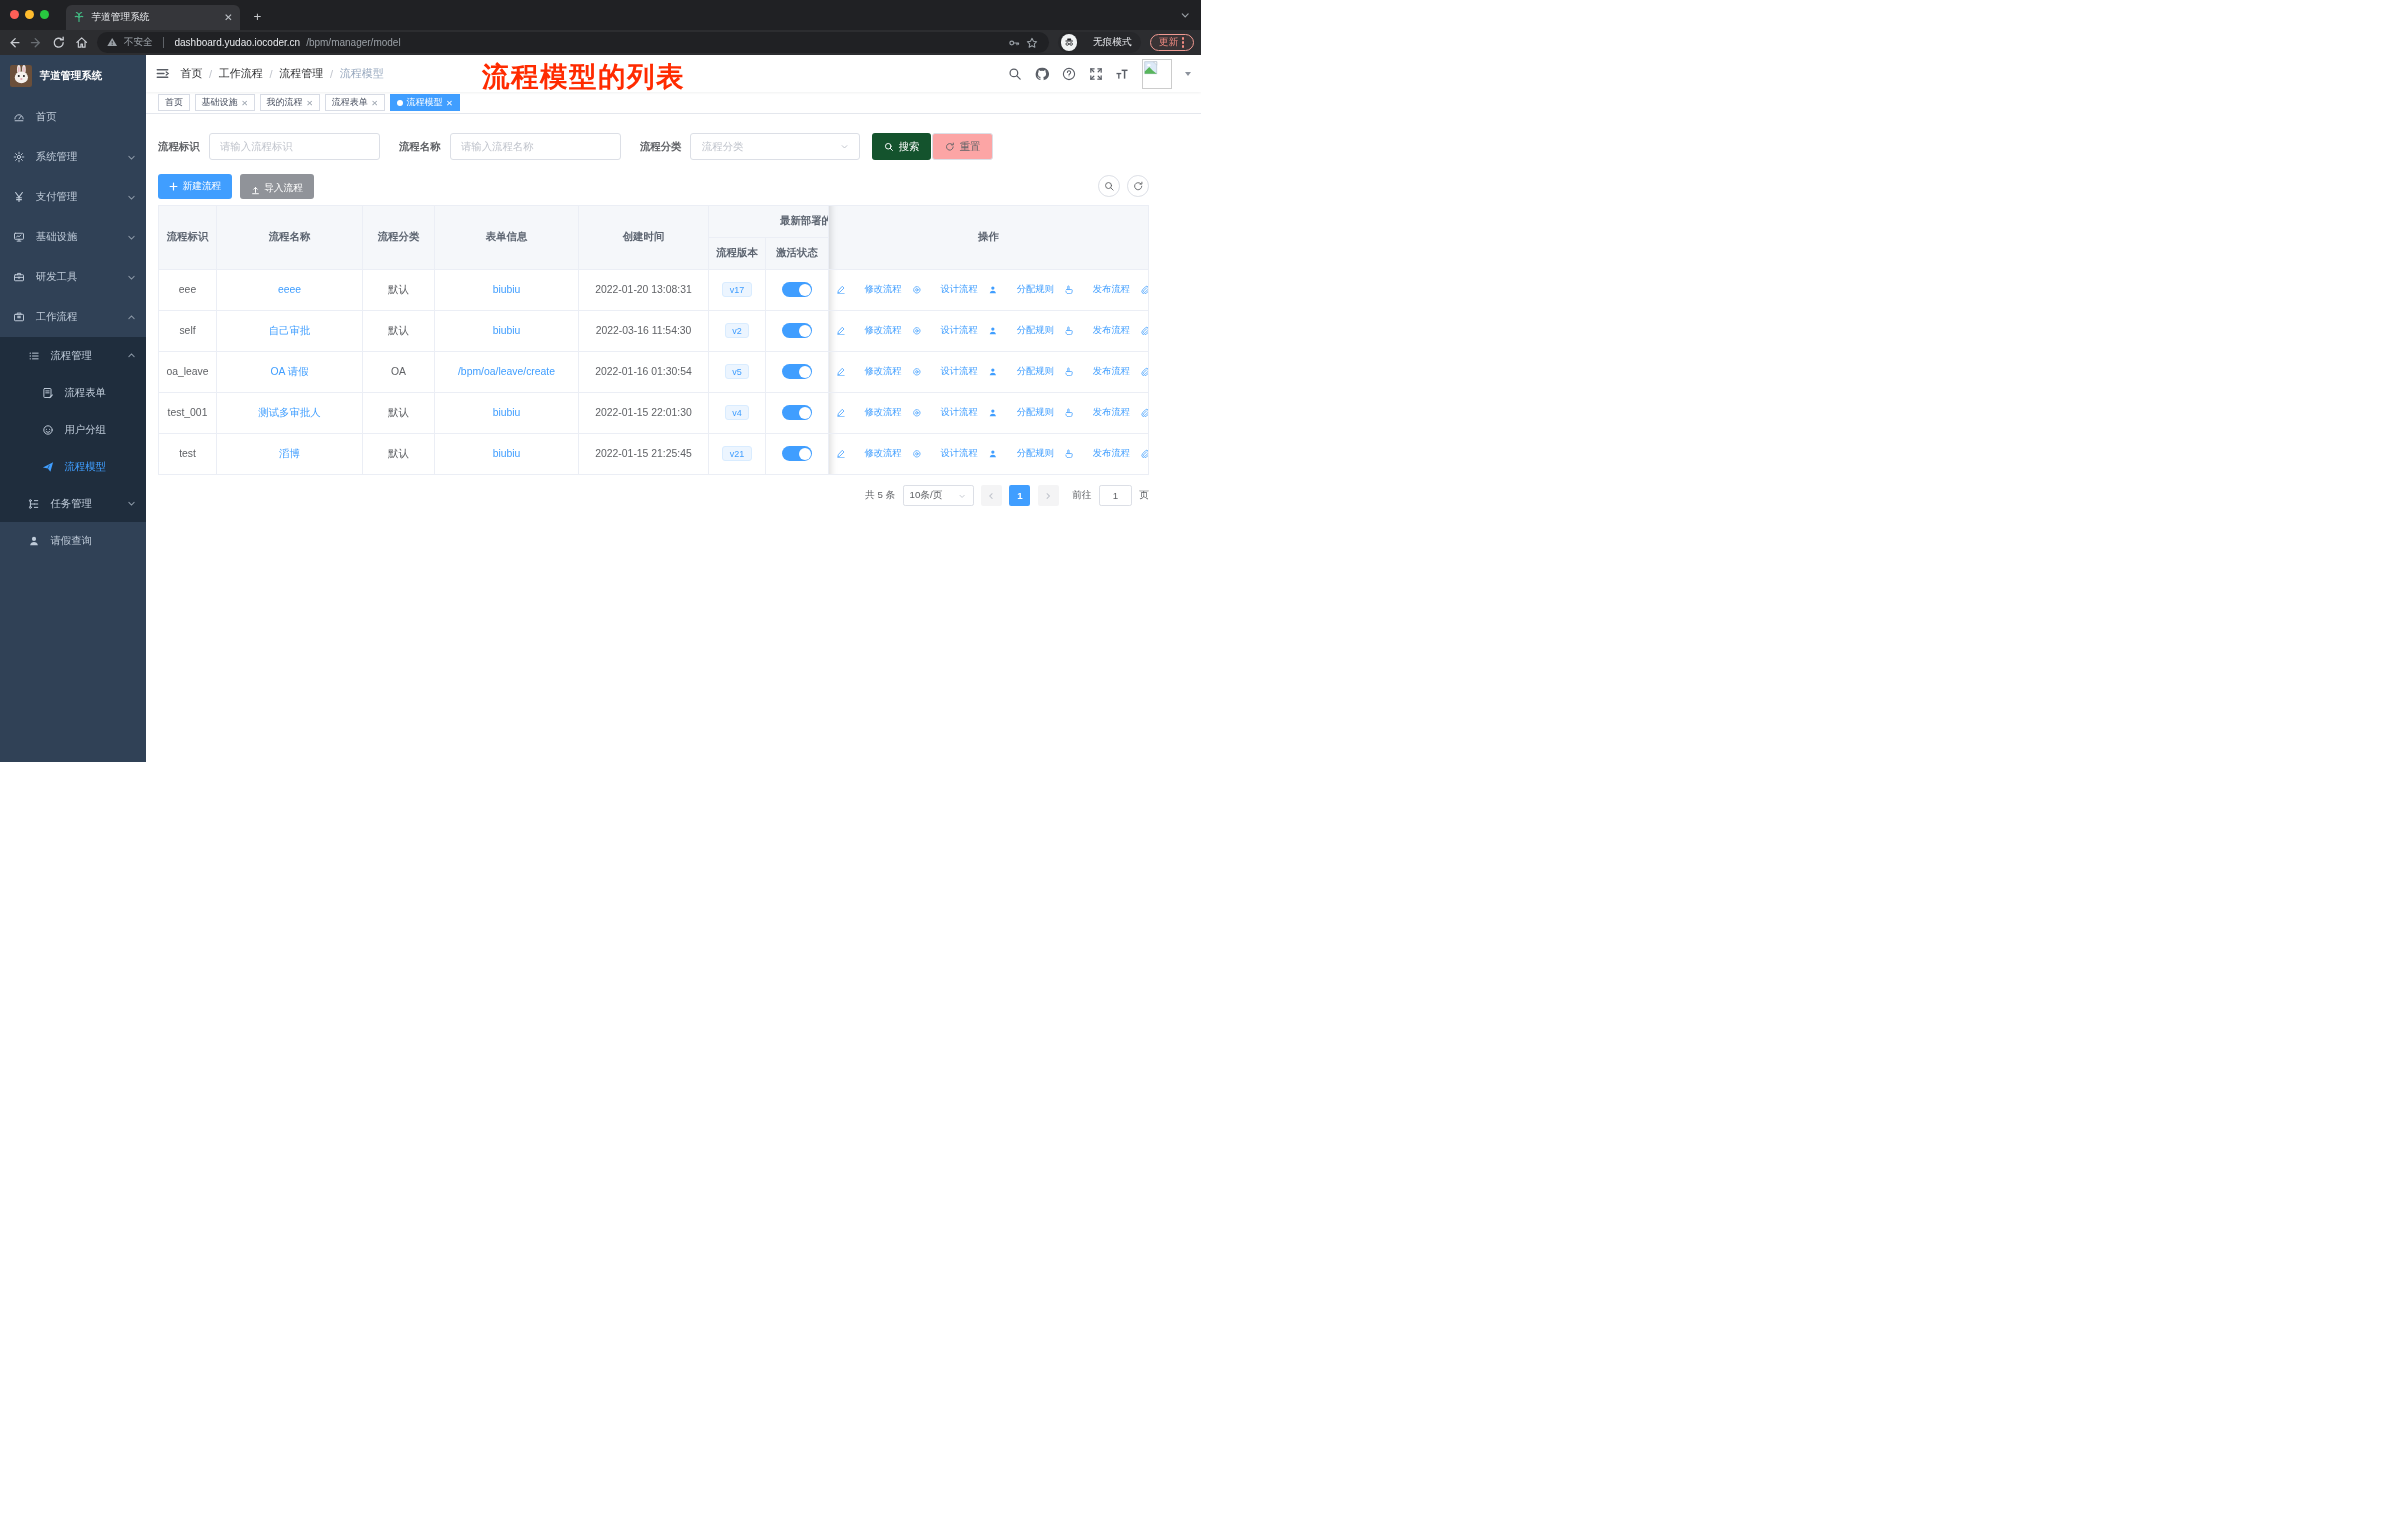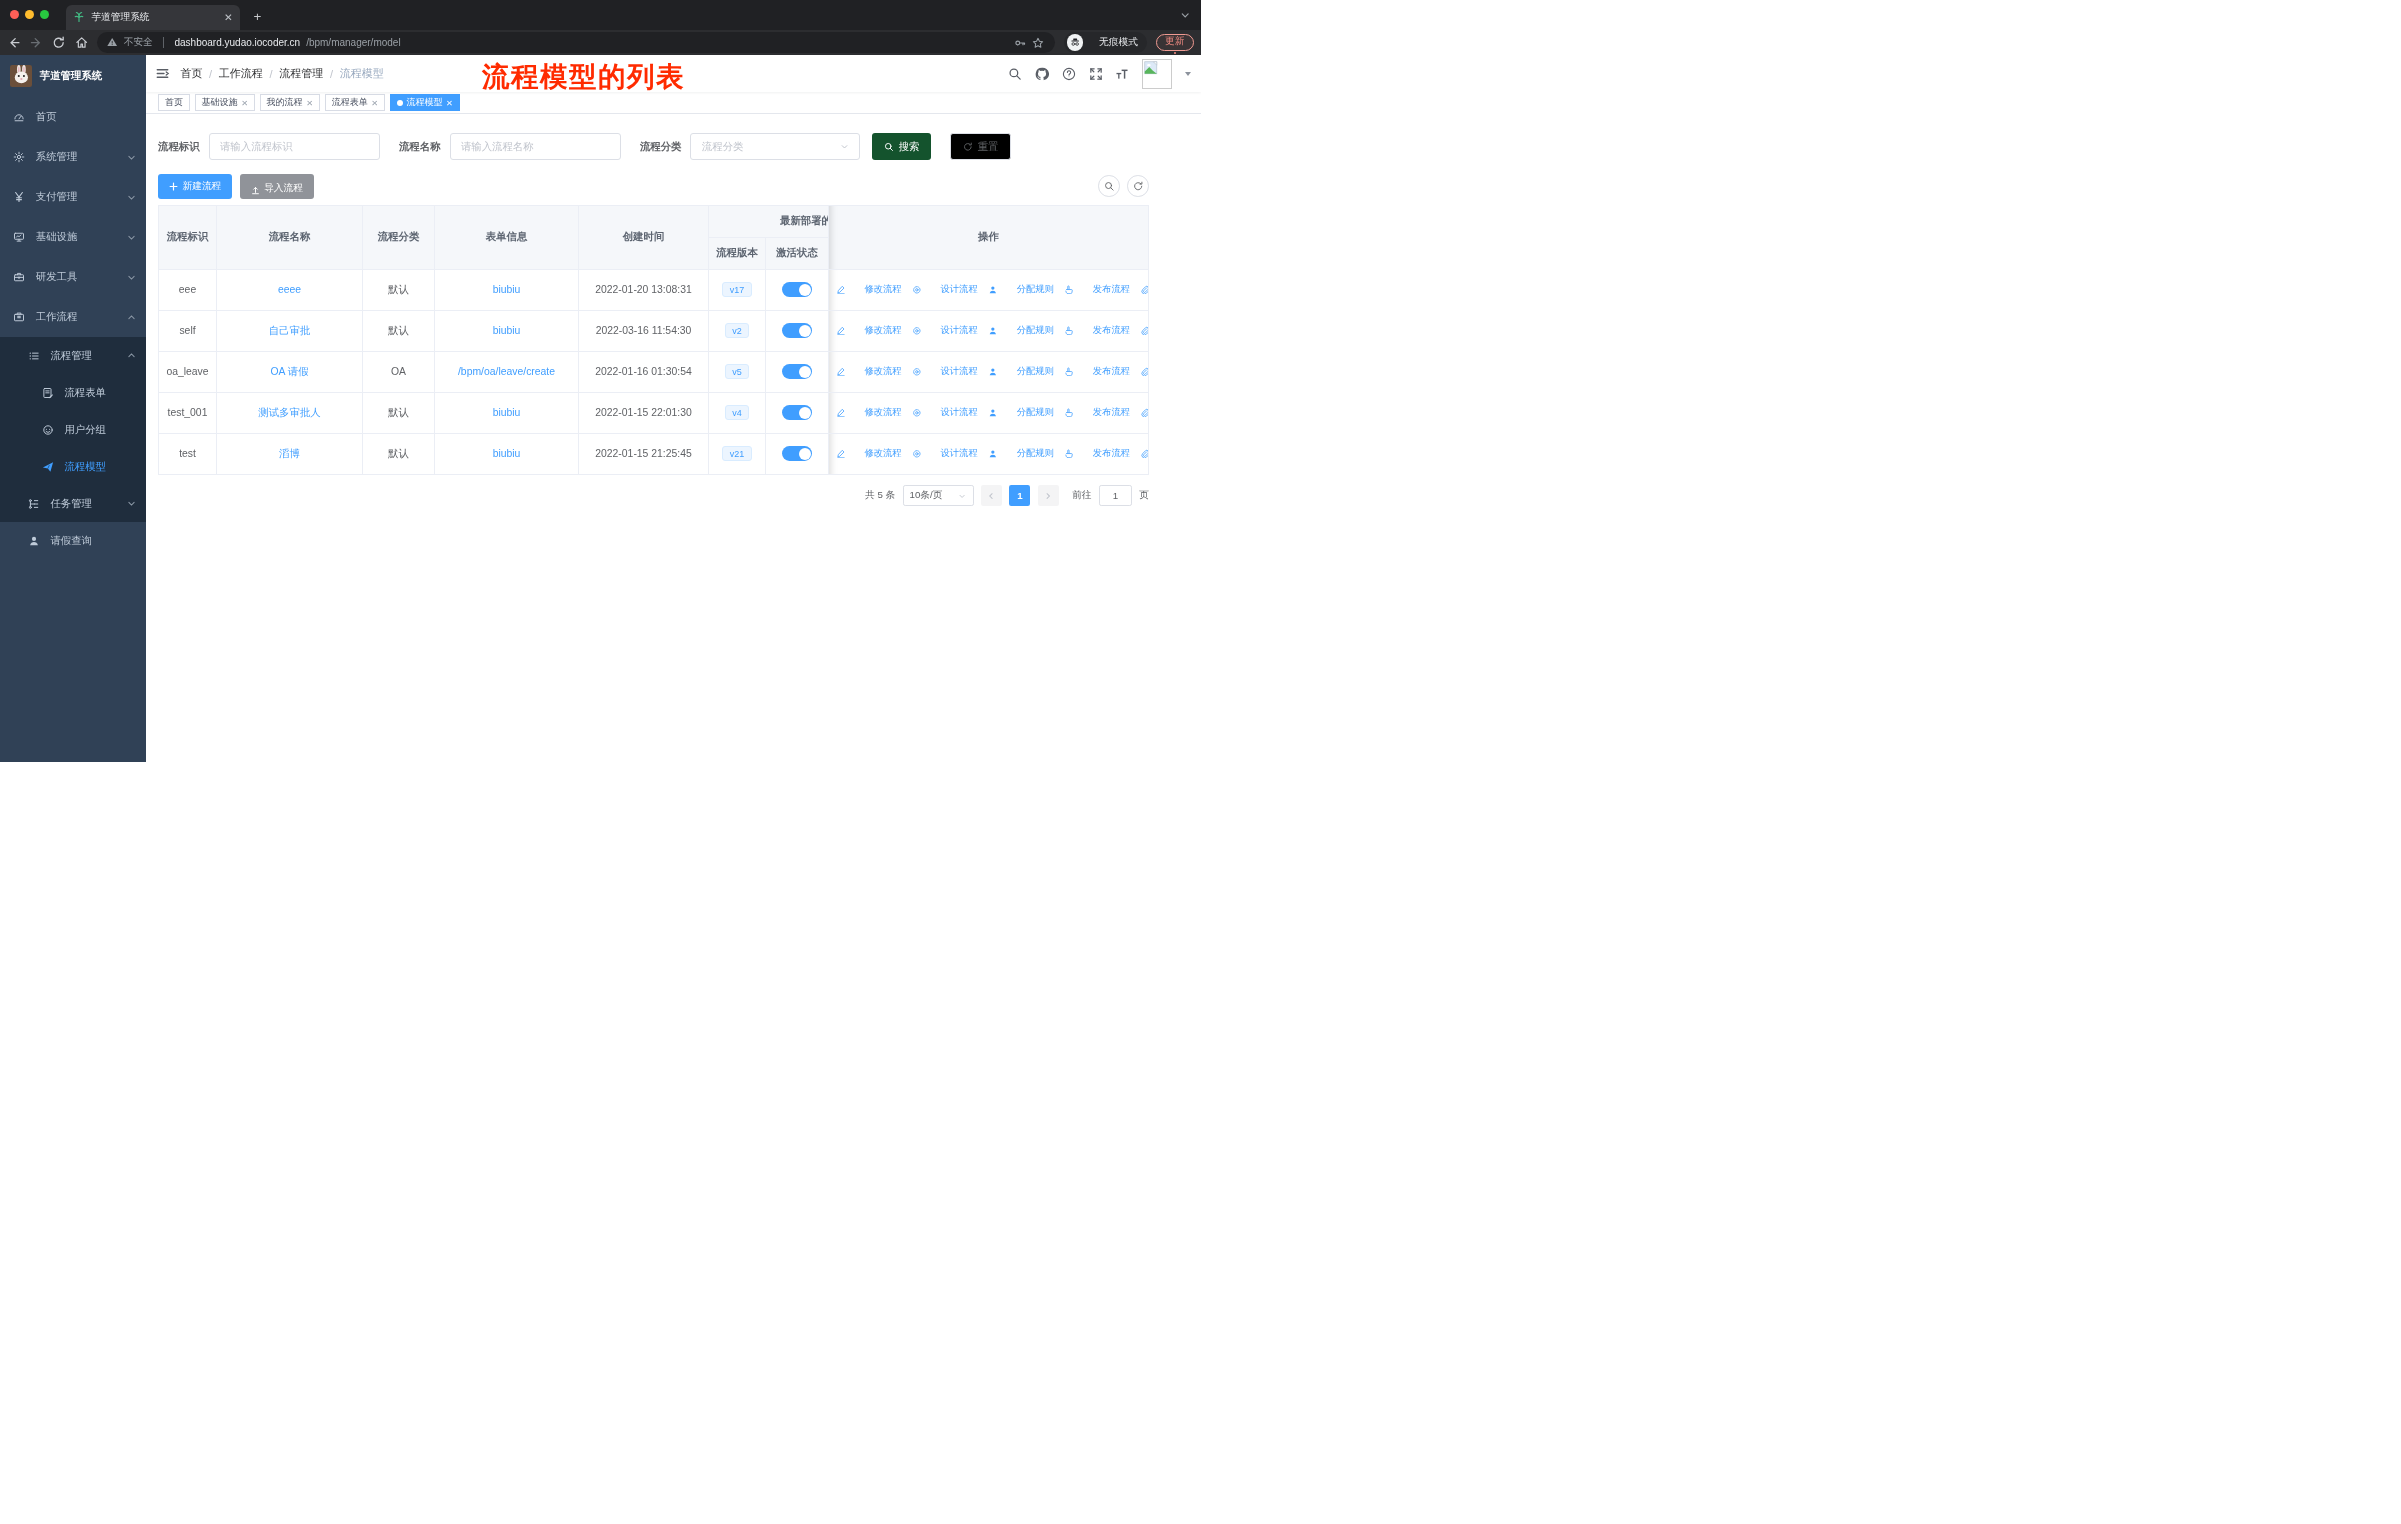--- a/index.html
+++ b/index.html
@@ -20,21 +20,21 @@
   .btoolbar { position:absolute; top:30px; left:0; right:0; height:25px; background:#2c2d30; display:flex; align-items:center; padding:0 7.4px; gap:9px; }
   .nav-ic { width:13.4px; height:13.4px; color:#c8cbd0; flex:0 0 auto; }
   .nav-ic.disabled { color:#696e73; }
   .urlpill { flex:1; height:21px; background:#202124; border-radius:10.4px; display:flex; align-items:center; padding:0 10.4px; gap:6px; color:#9aa0a6; font-size:9.7px; }
   .url-div { width:0.7px; height:10.4px; background:#5f6368; margin:0 4.5px; }
   .url-host { color:#e8eaed; font-size:10px; }
   .url-path { color:#9aa0a6; font-size:10px; }
   .url-spacer { flex:1; }
   .incog { height:21px; background:#26272a; border-radius:10.4px; display:flex; align-items:center; gap:16px; padding:0 9px 0 3px; color:#e8eaed; font-size:9.7px; }
   .incog-circle { width:16.4px; height:16.4px; border-radius:50%; background:#f1f3f4; display:flex; align-items:center; justify-content:center; color:#202124; }
-  .updatepill { height:17px; border:1.1px solid #ef9a92; background:rgba(242,139,130,.07); border-radius:10.4px; display:flex; align-items:center; gap:4px; padding:0 8.2px; color:#f28b82; font-size:9.7px;flex-direction:column; }
+  .updatepill { height:17px; border:1.1px solid #ef9a92; background:rgba(242,139,130,.07); border-radius:10.4px; display:flex; align-items:center; gap:4px; padding:0 8.2px; color:#f28b82; font-size:9.7px; }
   .vdots { display:flex; flex-direction:column; gap:1.9px; }
   .vdots i { width:2.2px; height:2.2px; border-radius:50%; background:#f28b82; }
 
   
   .app { position:absolute; top:55px; left:0; right:0; bottom:0; display:flex; }
   .sidebar { width:146px; background:#304156; color:#bfcbd9; flex:0 0 auto; overflow:hidden; }
   .logo-row { height:30px; display:flex; align-items:center; gap:7.4px; padding:0 10.4px; margin-top:6px; }
   .logo-img { width:22px; height:22px; border-radius:2.2px; overflow:hidden; flex:0 0 auto; }
   .app-title { color:#fff; font-weight:bold; font-size:10.4px; white-space:nowrap; }
   .menu { margin-top:6px; font-size:10.4px; }
@@ -74,21 +74,21 @@
   
   .content { padding:19.4px 0 0 12px; width:1003px; }
   .filters { display:flex; align-items:center; }
   .f-label { font-weight:bold; color:#606266; font-size:10.4px; margin-right:9px; white-space:nowrap; }
   .f-input { width:171px; height:27px; border:0.7px solid #dcdfe6; border-radius:3px; padding:0 10.4px; font-size:10.4px; color:#606266; margin-right:19.4px; outline:none; }
   .f-input::placeholder { color:#c0c4cc; }
   .f-select { width:170px; height:27px; border:0.7px solid #dcdfe6; border-radius:3px; padding:0 10.4px; font-size:10.4px; color:#c0c4cc; margin-right:12px; display:flex; align-items:center; justify-content:space-between; }
   .f-select .chev { color:#c0c4cc; }
   .btn { height:27px; border:none; border-radius:3px; font-size:10.4px; display:inline-flex; align-items:center; gap:4.5px; padding:0 12px; cursor:pointer; }
   .btn-search { background:#14532d; color:#fff; }
-  .btn-reset { background:#000000; color:#606266; border:0.7px solid #dcdfe6; margin-left:19px;align-items:center; }
+  .btn-reset { background:#fca5a5; color:#606266; border:0.7px solid #dcdfe6; margin-left:1px;align-items:center; }
 
   .actionsbar { margin-top:13.4px; display:flex; align-items:center; width:991px; position:relative; }
   .btn-sm { height:25px; padding:4px 11px; font-size:9.7px; }
   .btn-create { background:#409eff; color:#fff; }
   .btn-import { background:#909399; color:#fff; margin-left:7.4px;align-items:flex-end; }
   .circle-btns { position:absolute; right:0; display:flex; gap:7.4px; }
   .cbtn { width:21.6px; height:21.6px; border-radius:50%; border:0.7px solid #dcdfe6; background:#fff; color:#606266; display:flex; align-items:center; justify-content:center; }
 
   
   .tbl { margin-top:6px; width:991px; border-collapse:collapse; table-layout:fixed; font-size:10.4px; color:#606266; }

